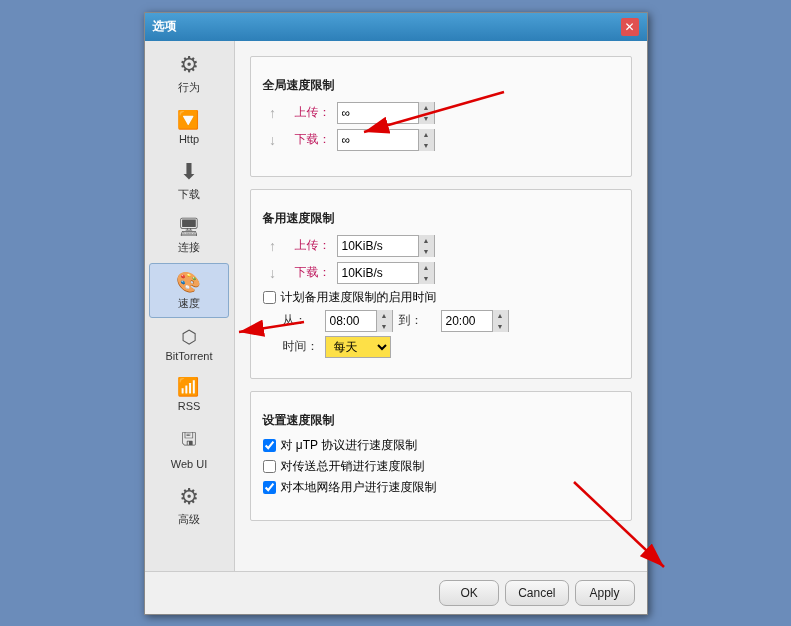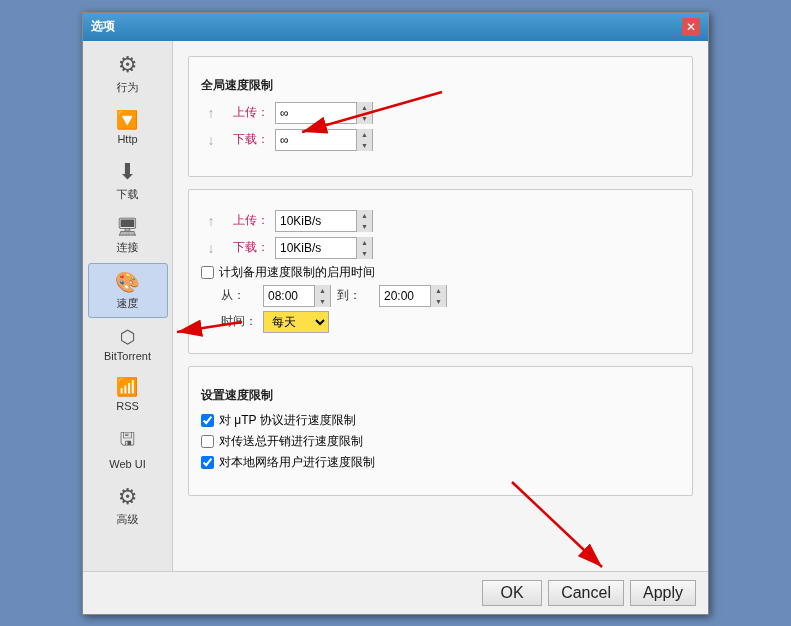--- a/index.html
+++ b/index.html
@@ -7,21 +7,21 @@
       background: #6b8cba;
       display: flex;
       align-items: center;
       justify-content: center;
       width: 791px;
       height: 626px;
       font-family: 'Microsoft YaHei', SimSun, Arial, sans-serif;
       font-size: 12px;
     }
     .dialog {
-      width: 627px;
+      width: 504px;
       background: #f0f0f0;
       border: 1px solid #888;
       box-shadow: 2px 2px 8px rgba(0,0,0,0.5);
       display: flex;
       flex-direction: column;
     }
     .title-bar {
       background: linear-gradient(to bottom, #4a9fd5, #2d7fb8);
       color: white;
       padding: 5px 8px;
@@ -210,25 +210,25 @@
       border-top: 1px solid #ccc;
       padding: 8px 12px;
       display: flex;
       justify-content: flex-end;
       gap: 6px;
     }
     .footer-btn {
       height: 26px;
       min-width: 60px;
       padding: 0 12px;
-      font-size: 16px;
+      font-size: 12px;
       border: 1px solid #aaa;
       background: linear-gradient(to bottom, #f8f8f8, #e0e0e0);
       cursor: pointer;
-      border-radius: 0;
+      border-radius: 7px;
       color: #222;
     }
     .dialog-wrapper {
       position: relative;
     }
     svg.arrows {
       position: absolute;
       top: 0; left: 0;
       width: 600px;
       height: 590px;
@@ -319,20 +319,21 @@
               <input class="speed-input" type="text" value="∞" style="">
               <div class="spin-buttons">
                 <button class="spin-btn">▲</button>
                 <button class="spin-btn">▼</button>
               </div>
             </div>
           </div>
         </div>
 
         <div class="section">
+          <div class="section-title">备用速度限制</div>
           <div class="form-row">
             <div class="network-icon" style="color:#aaa;">↑</div>
             <span class="form-label">上传：</span>
             <div class="speed-input-wrap">
               <input class="speed-input" type="text" value="10KiB/s" style="">
               <div class="spin-buttons">
                 <button class="spin-btn">▲</button>
                 <button class="spin-btn">▼</button>
               </div>
             </div>

